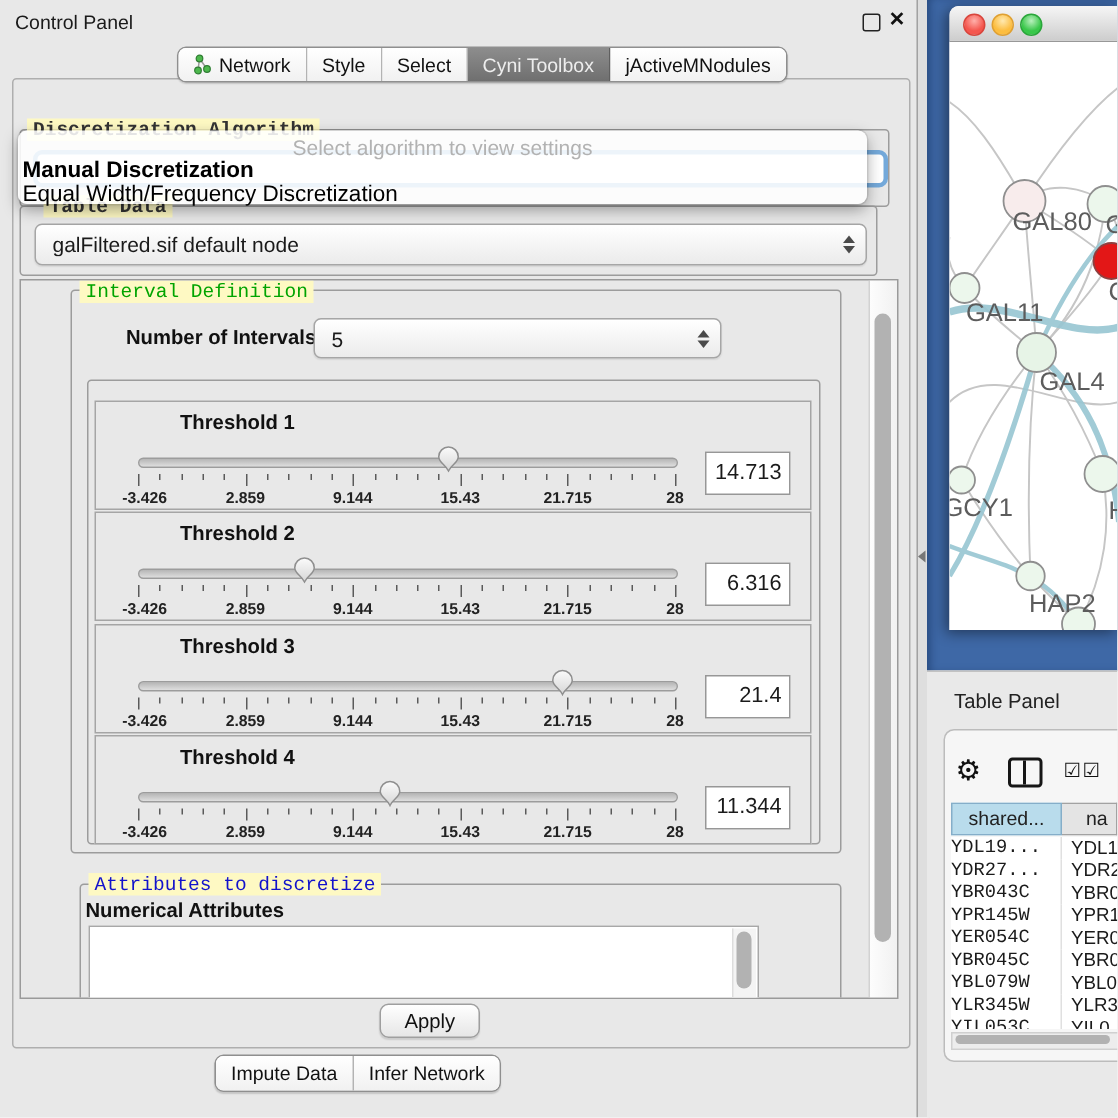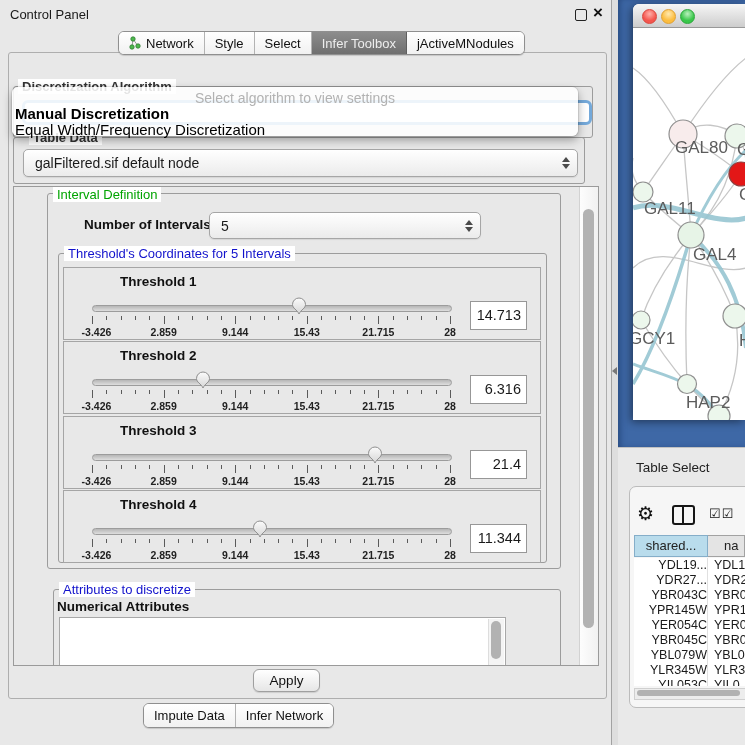--- a/index.html
+++ b/index.html
@@ -20,21 +20,21 @@
        overflow:hidden;box-shadow:0 1px 1px rgba(0,0,0,0.15);}
   .seg .s{display:flex;align-items:center;justify-content:center;font-size:13px;color:#111;
           border-right:1px solid #b3b3b3;padding:0 10px;background:linear-gradient(#ffffff,#f1f1f1);white-space:nowrap;}
   .seg .s:last-child{border-right:none;}
   .seg .s.sel{background:linear-gradient(#8d8d8d,#6f6f6f);color:#ededed;border-right-color:#5f5f5f;}
   .top-tabs{left:118px;top:31px;}
   .bottom-tabs{left:143px;top:703px;height:23px;justify-content:flex-end;}
 
   
   .gbox{position:absolute;border:1px solid #9c9c9c;border-radius:3px;}
-  .glabel{position:absolute;background:#ffffff;padding:0 4px;font-size:13px;white-space:nowrap;z-index:2;}
+  .glabel{position:absolute;background:#fef9c3;padding:0 4px;font-size:13px;white-space:nowrap;z-index:2;font-family:Liberation Mono, monospace;}
   .glabel.green{color:#00a400;}
   .glabel.blue{color:#1212cc;}
   .glabel.bold{font-weight:bold;}
 
   
   .combo{position:absolute;background:linear-gradient(#ffffff,#ebebeb);border:1px solid #a6a6a6;border-radius:5px;
          box-shadow:inset 0 1px 0 #fff,0 1px 1px rgba(0,0,0,0.08);font-size:14px;display:flex;align-items:center;}
   .combo .val{padding-left:11px;overflow:hidden;white-space:nowrap;}
   .stepper{position:absolute;right:7px;top:50%;transform:translateY(-50%);display:flex;flex-direction:column;gap:2px;}
   .stepper .up{width:0;height:0;border-left:4px solid transparent;border-right:4px solid transparent;border-bottom:5px solid #4a4a4a;}
@@ -100,21 +100,21 @@
   .tcontainer{left:629px;top:486px;width:116px;height:220px;background:#f6f6f6;border:1px solid #bcbcbc;border-radius:7px 0 0 7px;}
   .gear{left:637px;top:502px;font-size:19px;color:#111;}
   .colicon{left:672px;top:505px;width:19px;height:16px;border:2px solid #161616;border-radius:3px;}
   .colicon:before{content:"";position:absolute;left:8px;top:0;width:2px;height:100%;background:#161616;}
   .checks{left:709px;top:506px;font-size:13px;color:#111;letter-spacing:1px;}
   .thead{left:634px;top:535px;width:111px;height:22px;display:flex;overflow:hidden;font-size:13px;}
   .thead .h1{width:72px;background:#b9dcec;border:1px solid #85aec9;text-align:center;line-height:20px;color:#222;}
   .thead .h2{flex:1;background:#e4e4e4;border:1px solid #a2a2a2;border-left:none;padding-left:16px;line-height:20px;color:#222;white-space:nowrap;}
   .tbody{left:634px;top:558px;width:111px;height:128px;overflow:hidden;background:#fff;}
   .trow{display:flex;height:15px;font-size:12.5px;line-height:15px;}
-  .trow .c1{width:73px;text-align:right;overflow:hidden;white-space:nowrap;}
+  .trow .c1{width:73px;text-align:left;overflow:hidden;white-space:nowrap;font-family:Liberation Mono, monospace;}
   .trow .c2{flex:1;padding-left:6px;border-left:1px solid #e0e0e0;overflow:hidden;white-space:nowrap;}
   .hscroll{left:634px;top:688px;width:111px;height:10px;background:#ededed;border:1px solid #d0d0d0;}
   .hscroll .hthumb{position:absolute;left:2px;top:1px;width:103px;height:6px;border-radius:4px;background:#b2b2b2;}
 
   .bold13{font-size:13.5px;font-weight:bold;color:#111;}
 </style>
 </head>
 <body>
 
 <svg width="0" height="0" style="position:absolute">
@@ -147,21 +147,21 @@
       </svg>
       <span>Network</span>
     </div>
     <div class="s">
         <span>Style</span>
       </div>
     <div class="s">
         <span>Select</span>
       </div>
     <div class="s sel">
-        <span>Infer Toolbox</span>
+        <span>Cyni Toolbox</span>
       </div>
     <div class="s">
         <span>jActiveMNodules</span>
       </div>
   </div>
 
   <div class="gbox" style="left:13px;top:86px;width:578px;height:50px;"></div>
   <div class="glabel bold" style="left:18px;top:79px;color:#333;">Discretization Algorithm</div>
   <div class="abs focus-combo"></div>
 
@@ -189,21 +189,20 @@
     <div class="abs bold13" style="left:70px;top:30px;">Number of Intervals</div>
     <div class="combo" style="left:195px;top:25px;width:270px;height:25px;">
       <span class="val">5</span>
       <span class="stepper">
           <span class="up"></span>
           <span class="dn"></span>
         </span>
     </div>
 
     <div class="gbox" style="left:44px;top:66px;width:487px;height:308px;"></div>
-    <div class="glabel blue" style="left:50px;top:59px;">Threshold's Coordinates for 5 Intervals</div>
 
     <div class="thr-panel" style="top:80px;">
       <div class="thr-label">Threshold 1</div>
       <div class="track"></div>
       <div class="thumb" id="thumb-0" style="left: 226.566px;">
         <svg width="16" height="18" viewBox="0 0 16 18">
             <path d="M1.5 7.5 a6.5 6.5 0 0 1 13 0 c0 4 -4.5 5 -6.5 9.5 c-2 -4.5 -6.5 -5.5 -6.5 -9.5 z" fill="url(#thumbgrad)" stroke="#8f8f8f"></path>
           </svg>
       </div>
       <div class="ticks">
@@ -474,21 +473,21 @@
           <text x="60" y="232">GAL4</text>
           <text x="-4" y="316">GCY1</text>
           <text x="106" y="318">H</text>
           <text x="53" y="380">HAP2</text>
         </g>
       </svg>
     </div>
   </div>
 
   <div class="abs tpanel"></div>
-  <div class="abs tpanel-title">Table Select</div>
+  <div class="abs tpanel-title">Table Panel</div>
   <div class="abs tcontainer"></div>
   <div class="abs gear">⚙</div>
   <div class="abs colicon"></div>
   <div class="abs checks">☑☑</div>
 
   <div class="abs thead">
     <div class="h1">shared...</div>
     <div class="h2">na</div>
   </div>
   <div class="abs tbody" id="table-rows">

